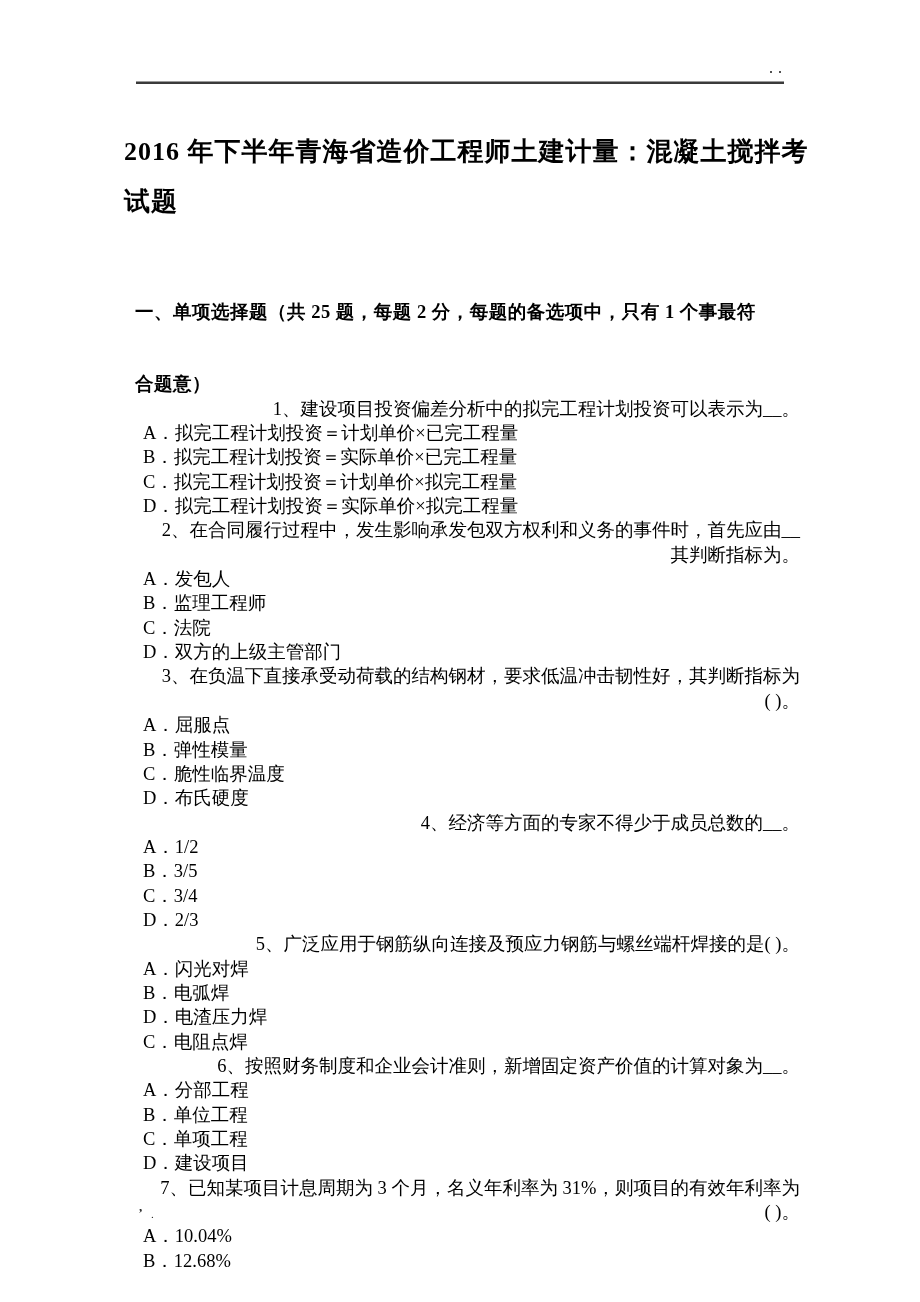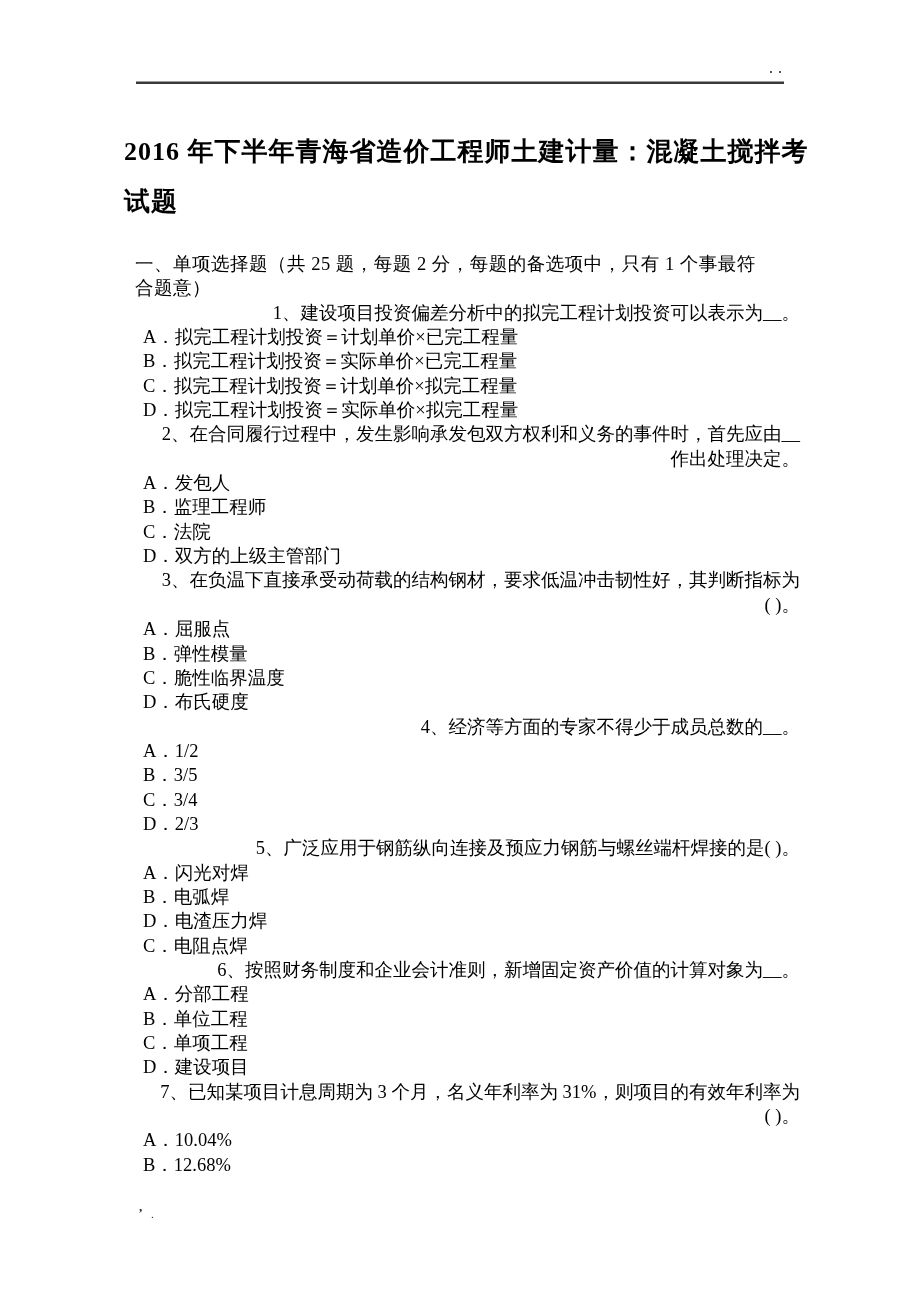--- a/index.html
+++ b/index.html
@@ -49,23 +49,24 @@
   }
   .content {
     position: absolute;
     left: 135px;
     top: 252px;
     width: 665px;
     font-size: 18.5px;
     line-height: 24.35px;
   }
   .heading-line {
-    font-weight: normal;
+    font-weight: bold;
     letter-spacing: 0.5px;
     white-space: nowrap;
+    margin-top: 48px;
   }
   .q-line {
     white-space: nowrap;
     text-align: right;
   }
   .opt-line {
     padding-left: 8px;
     white-space: nowrap;
   }
   .footer-mark-1 {
@@ -106,21 +107,21 @@
     <div id="questions-list">
         <div>
           <div class="q-line">1、建设项目投资偏差分析中的拟完工程计划投资可以表示为__。</div>
           <div class="opt-line">A．拟完工程计划投资＝计划单价×已完工程量</div>
           <div class="opt-line">B．拟完工程计划投资＝实际单价×已完工程量</div>
           <div class="opt-line">C．拟完工程计划投资＝计划单价×拟完工程量</div>
           <div class="opt-line">D．拟完工程计划投资＝实际单价×拟完工程量</div>
         </div>
         <div>
           <div class="q-line">2、在合同履行过程中，发生影响承发包双方权利和义务的事件时，首先应由__</div>
-          <div class="q-line">作出处理决定。</div>
+          <div class="q-line">其判断指标为。</div>
           <div class="opt-line">A．发包人</div>
           <div class="opt-line">B．监理工程师</div>
           <div class="opt-line">C．法院</div>
           <div class="opt-line">D．双方的上级主管部门</div>
         </div>
         <div>
           <div class="q-line">3、在负温下直接承受动荷载的结构钢材，要求低温冲击韧性好，其判断指标为</div>
           <div class="q-line">( )。</div>
           <div class="opt-line">A．屈服点</div>
           <div class="opt-line">B．弹性模量</div>

